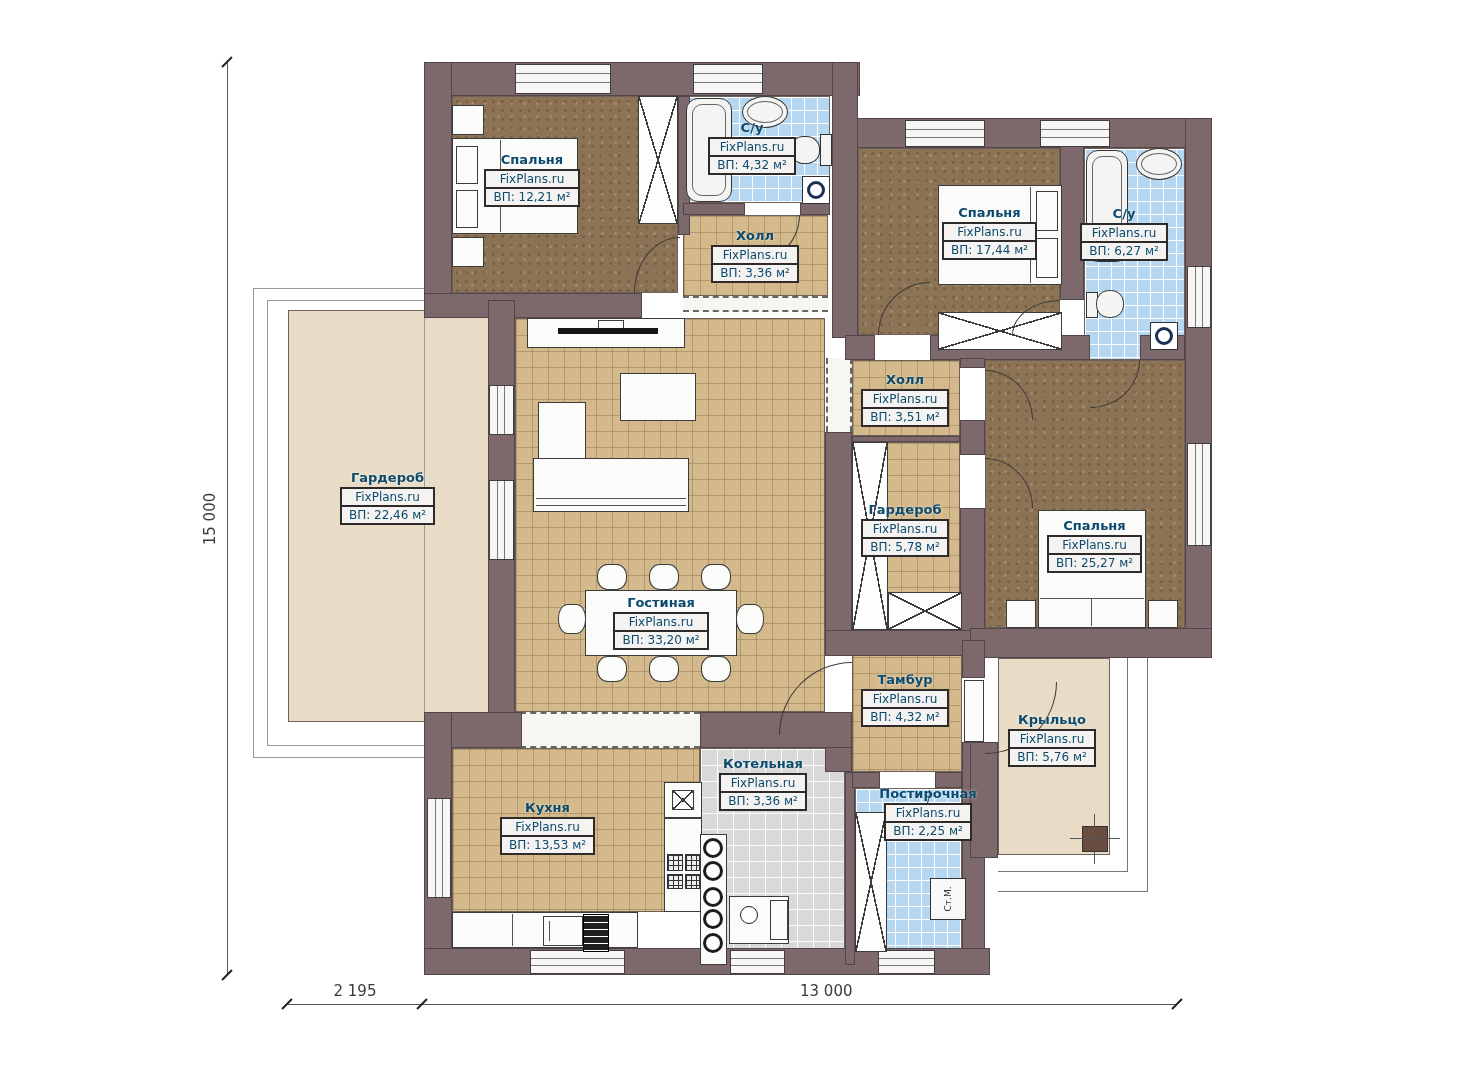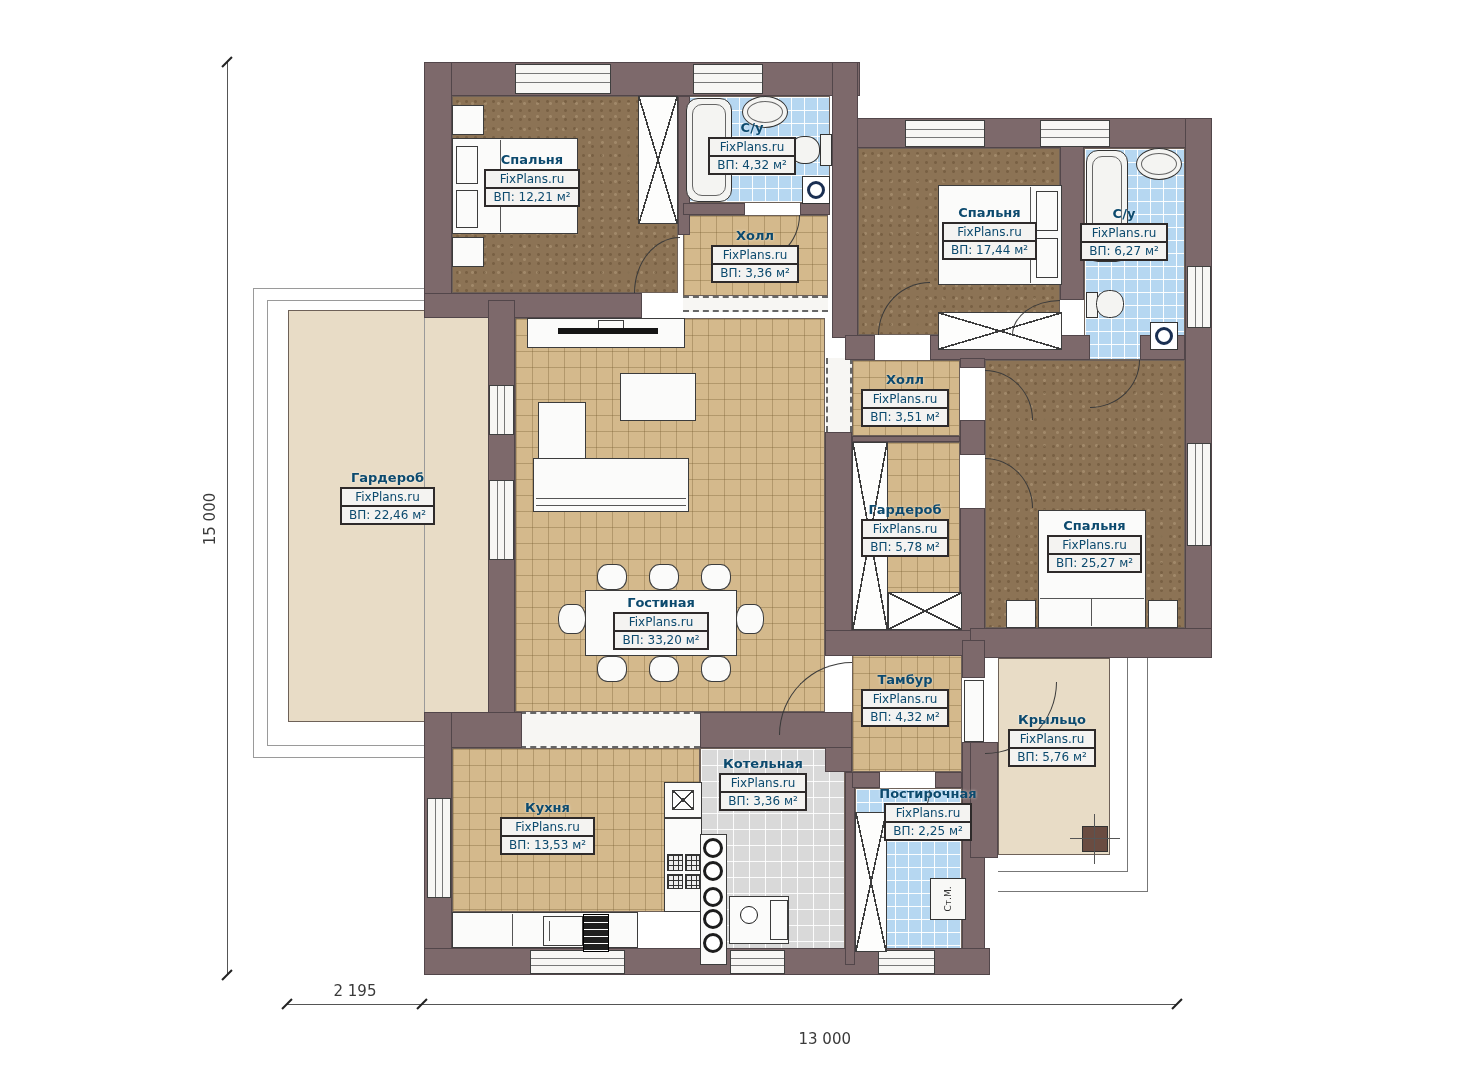--- a/index.html
+++ b/index.html
@@ -325,15 +325,15 @@
   <div class="dim-line" style="left:227px;top:62px;width:1px;height:913px;"></div>
   <div class="tick" style="left:220px;top:61px;"></div>
   <div class="tick" style="left:220px;top:974px;"></div>
   <div class="dim-text" style="left:180px;top:510px;transform:rotate(-90deg);transform-origin:center;width:60px;text-align:center;">15 000</div>
 
   <div class="dim-line" style="left:287px;top:1004px;width:890px;height:1px;"></div>
   <div class="tick" style="left:280px;top:1003px;"></div>
   <div class="tick" style="left:415px;top:1003px;"></div>
   <div class="tick" style="left:1170px;top:1003px;"></div>
   <div class="dim-text" style="left:310px;top:982px;width:90px;text-align:center;">2 195</div>
-  <div class="dim-text" style="left:761px;top:982px;width:90px;text-align:right;margin-top:48px;">13 000</div>
+  <div class="dim-text" style="left:800px;top:982px;width:90px;text-align:left;">13 000</div>
 
 </div>
 
 </body></html>

